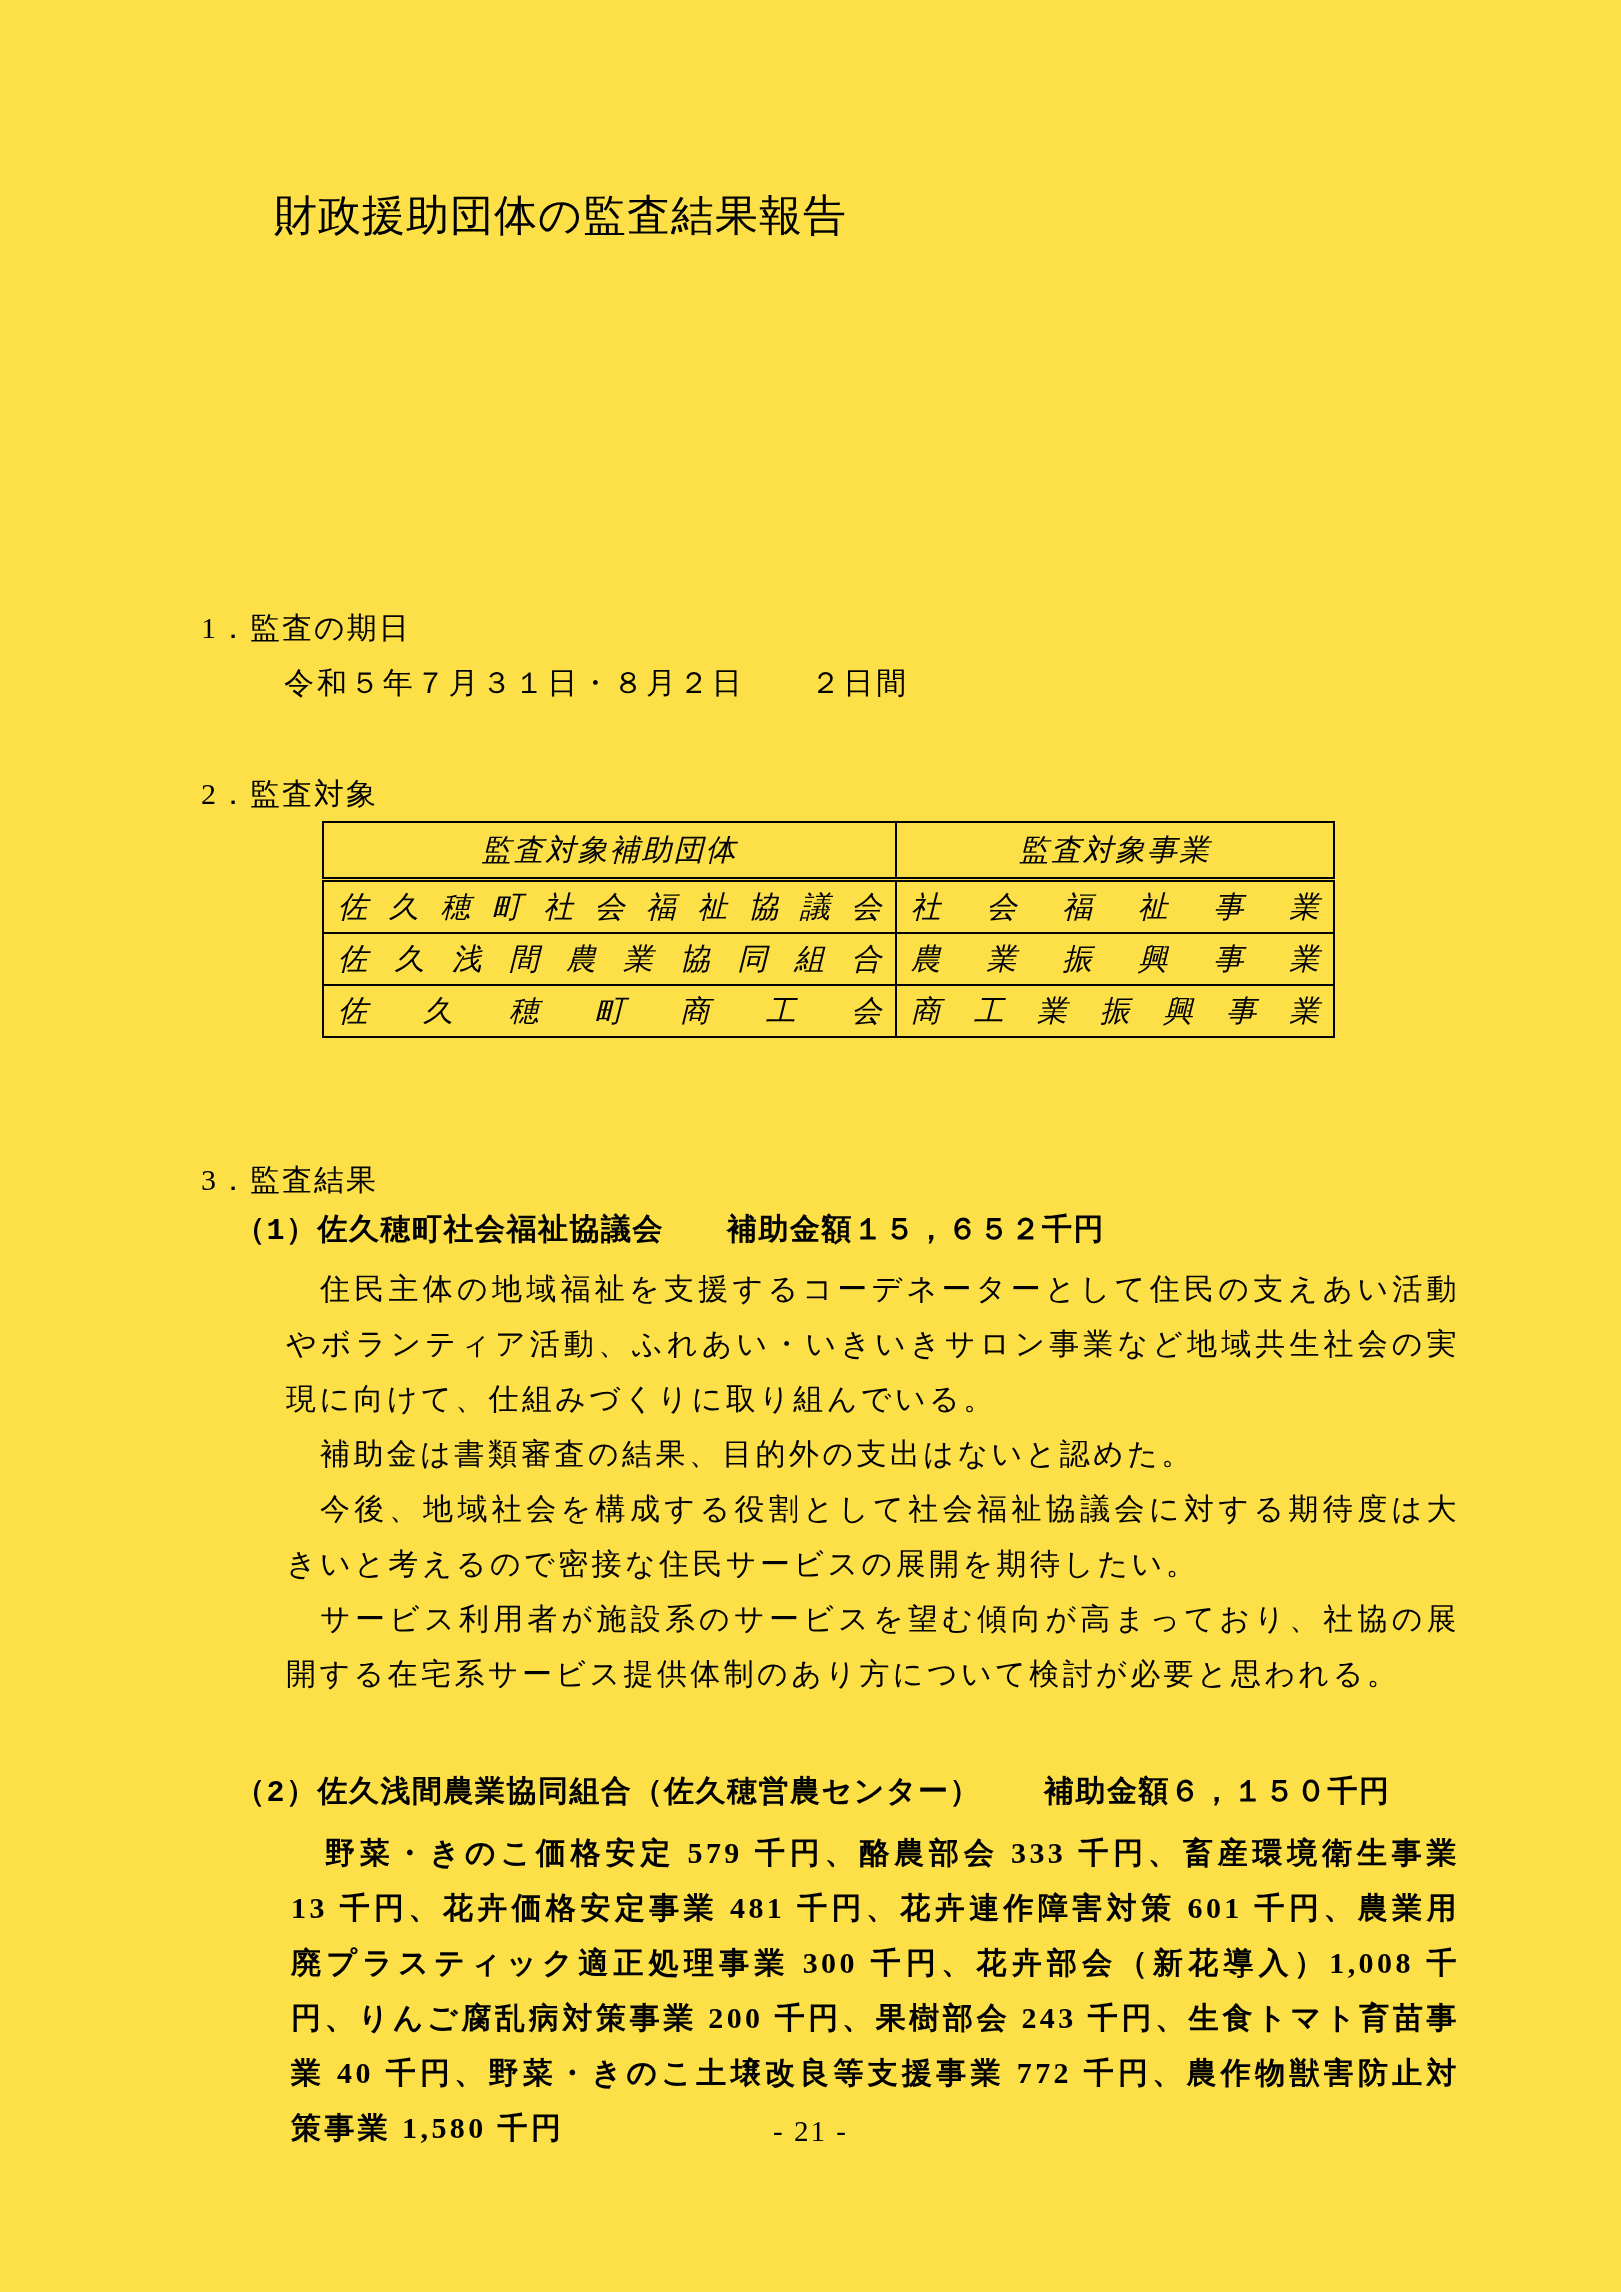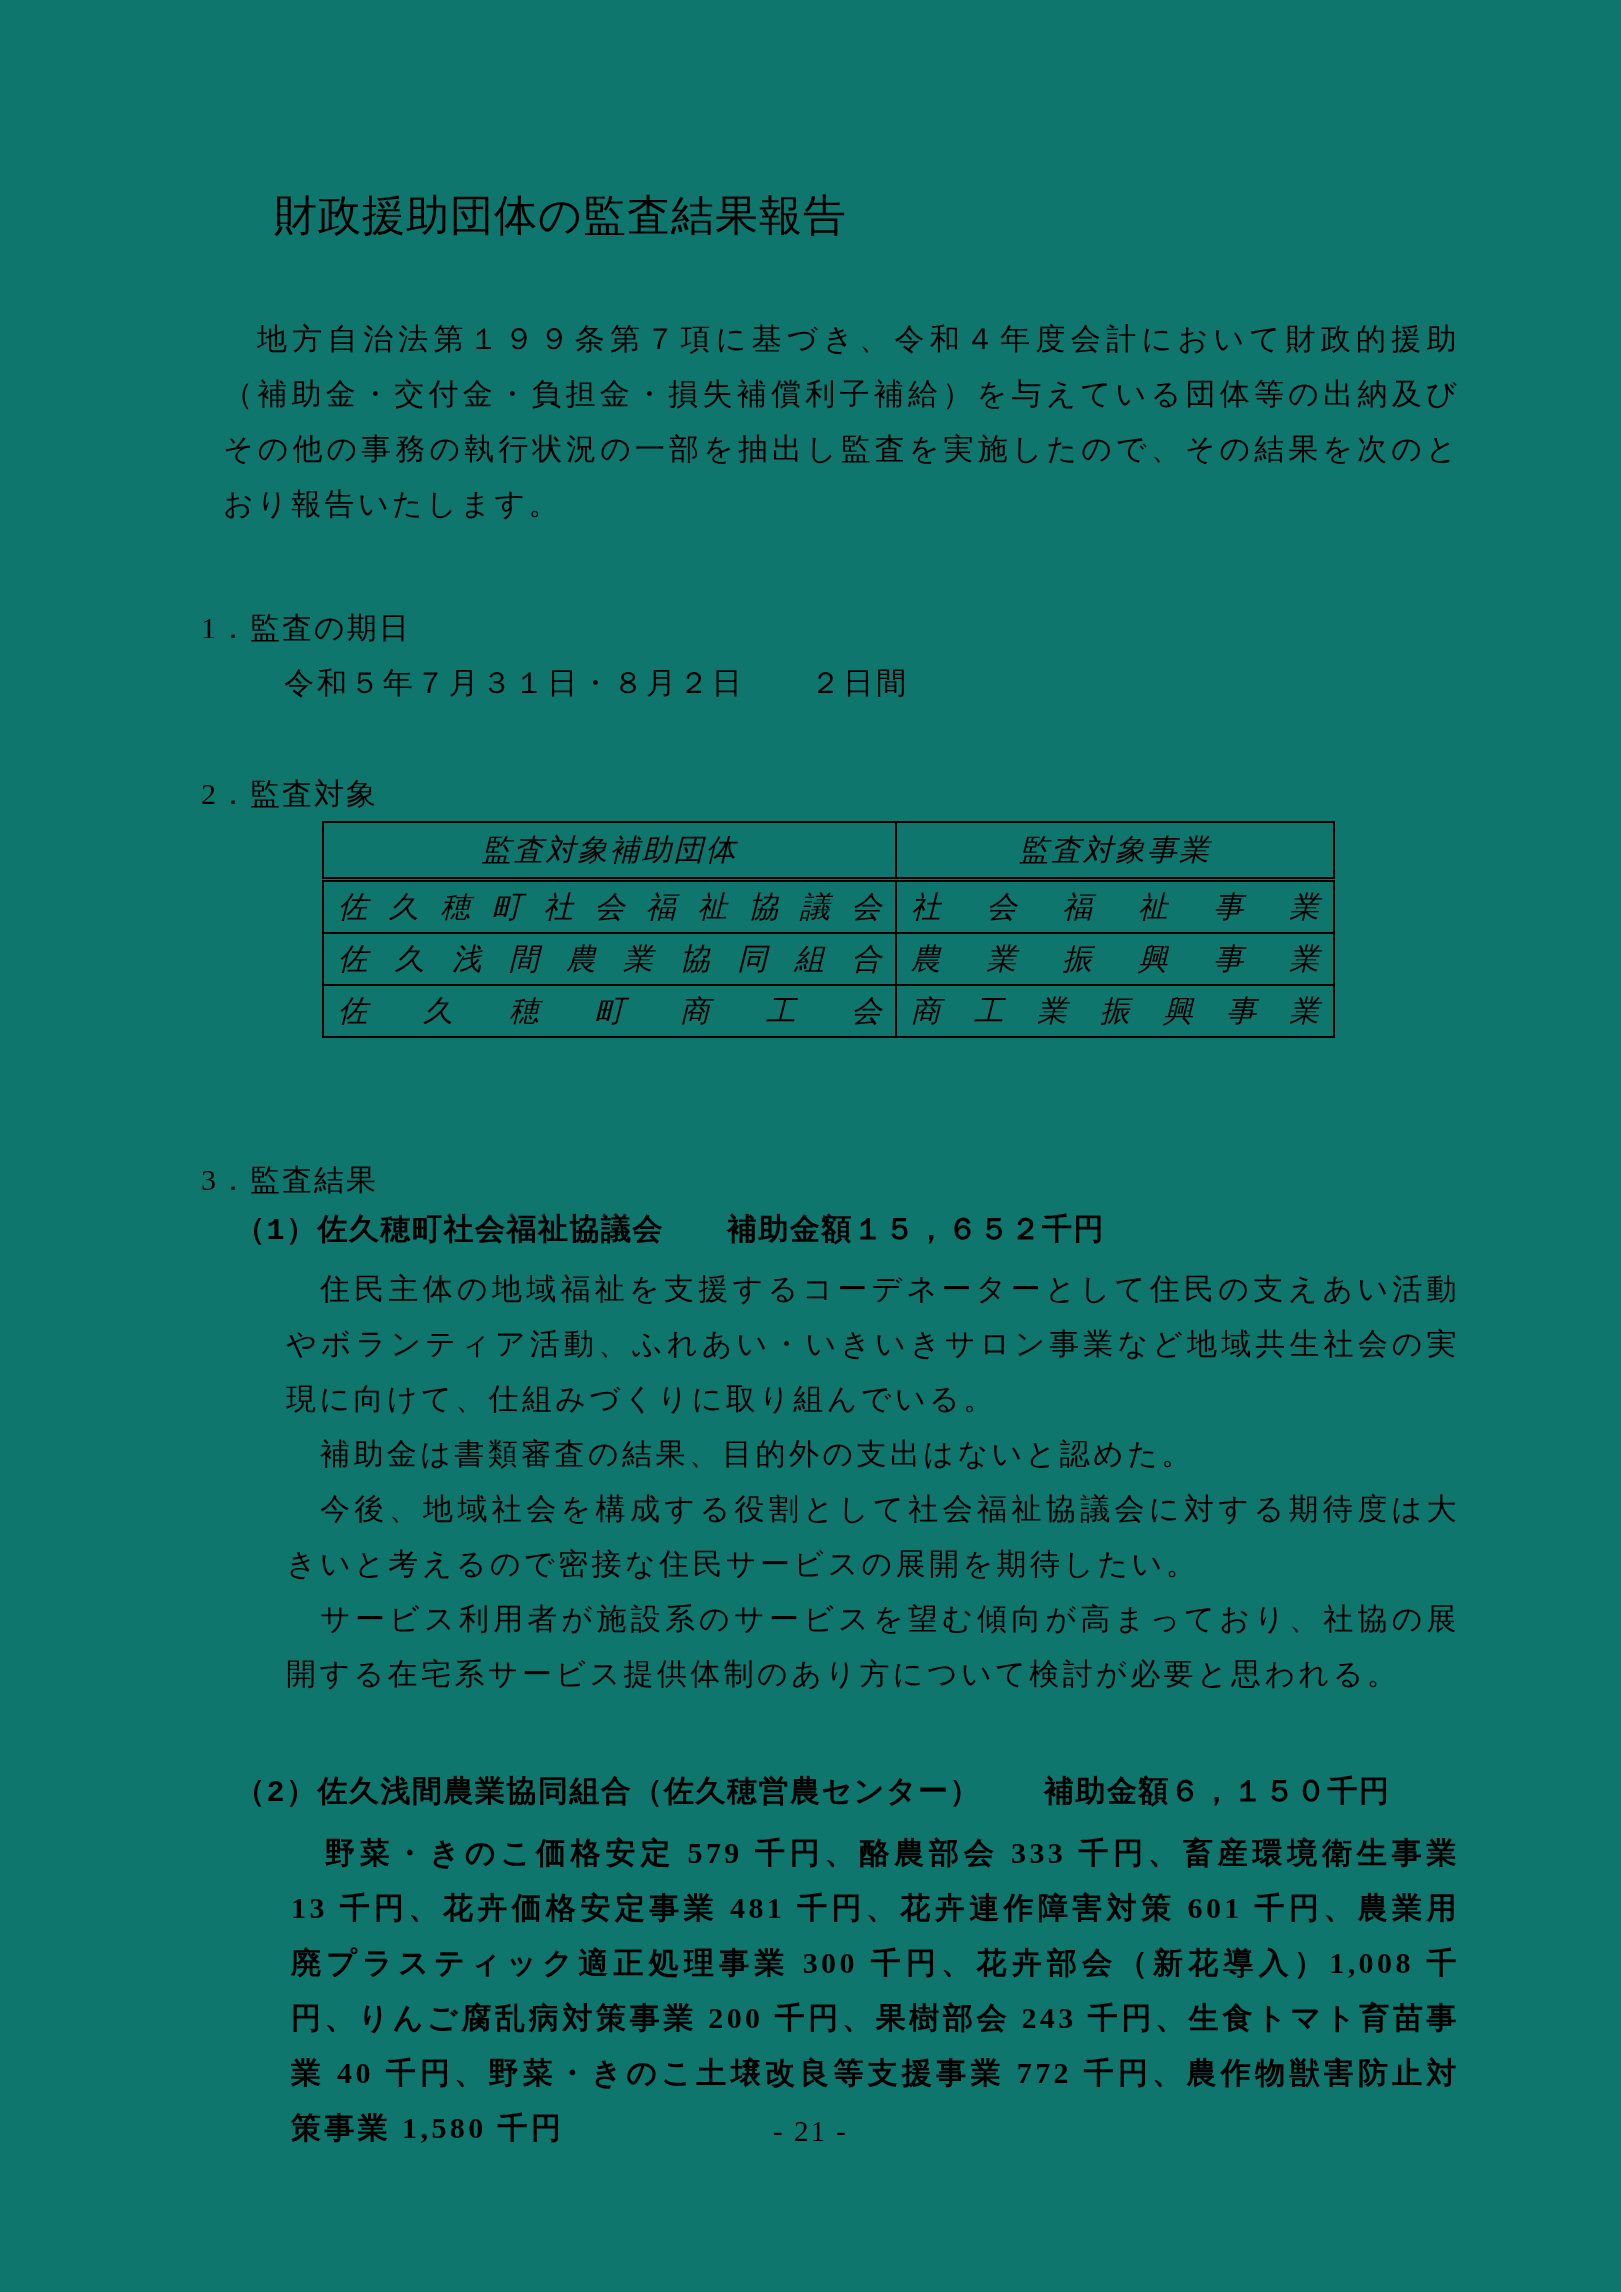--- a/index.html
+++ b/index.html
@@ -1,19 +1,19 @@
 <!DOCTYPE html>
 <html lang="ja"><head>
 <meta charset="utf-8">
 <style>
   html,body{margin:0;padding:0;background:#888;}
   .page{
     position:relative;
     width:1621px;height:2293px;
-    background:#0f766e;
+    background:#fde047;
     margin:0 auto;
     font-family:"Liberation Serif","DejaVu Serif",serif;
     color:#000;
     overflow:hidden;
   }
   .blk{position:absolute;}
   .title{
     font-size:43px;
     letter-spacing:1px;
     line-height:1.2;
@@ -83,23 +83,20 @@
     letter-spacing:2px;
   }
 </style>
 </head>
 <body>
 
 <div class="page">
 
   <div class="blk title" style="left:274px; top:190px;">財政援助団体の監査結果報告</div>
 
-  <div class="blk body-text" style="left:223px; top:311px; width:1237px;">
-    <p>地方自治法第１９９条第７項に基づき、令和４年度会計において財政的援助（補助金・交付金・負担金・損失補償利子補給）を与えている団体等の出納及びその他の事務の執行状況の一部を抽出し監査を実施したので、その結果を次のとおり報告いたします。</p>
-  </div>
 
   <div class="blk sec-heading" style="left:201px; top:608px;">1．監査の期日</div>
   <div class="blk date-line" style="left:284px; top:663px;">令和５年７月３１日・８月２日　　２日間</div>
 
   <div class="blk sec-heading" style="left:201px; top:774px;">2．監査対象</div>
 
   <div class="blk" style="left:322px; top:821px;">
     <table class="audit">
       <colgroup>
         <col class="col-org">

